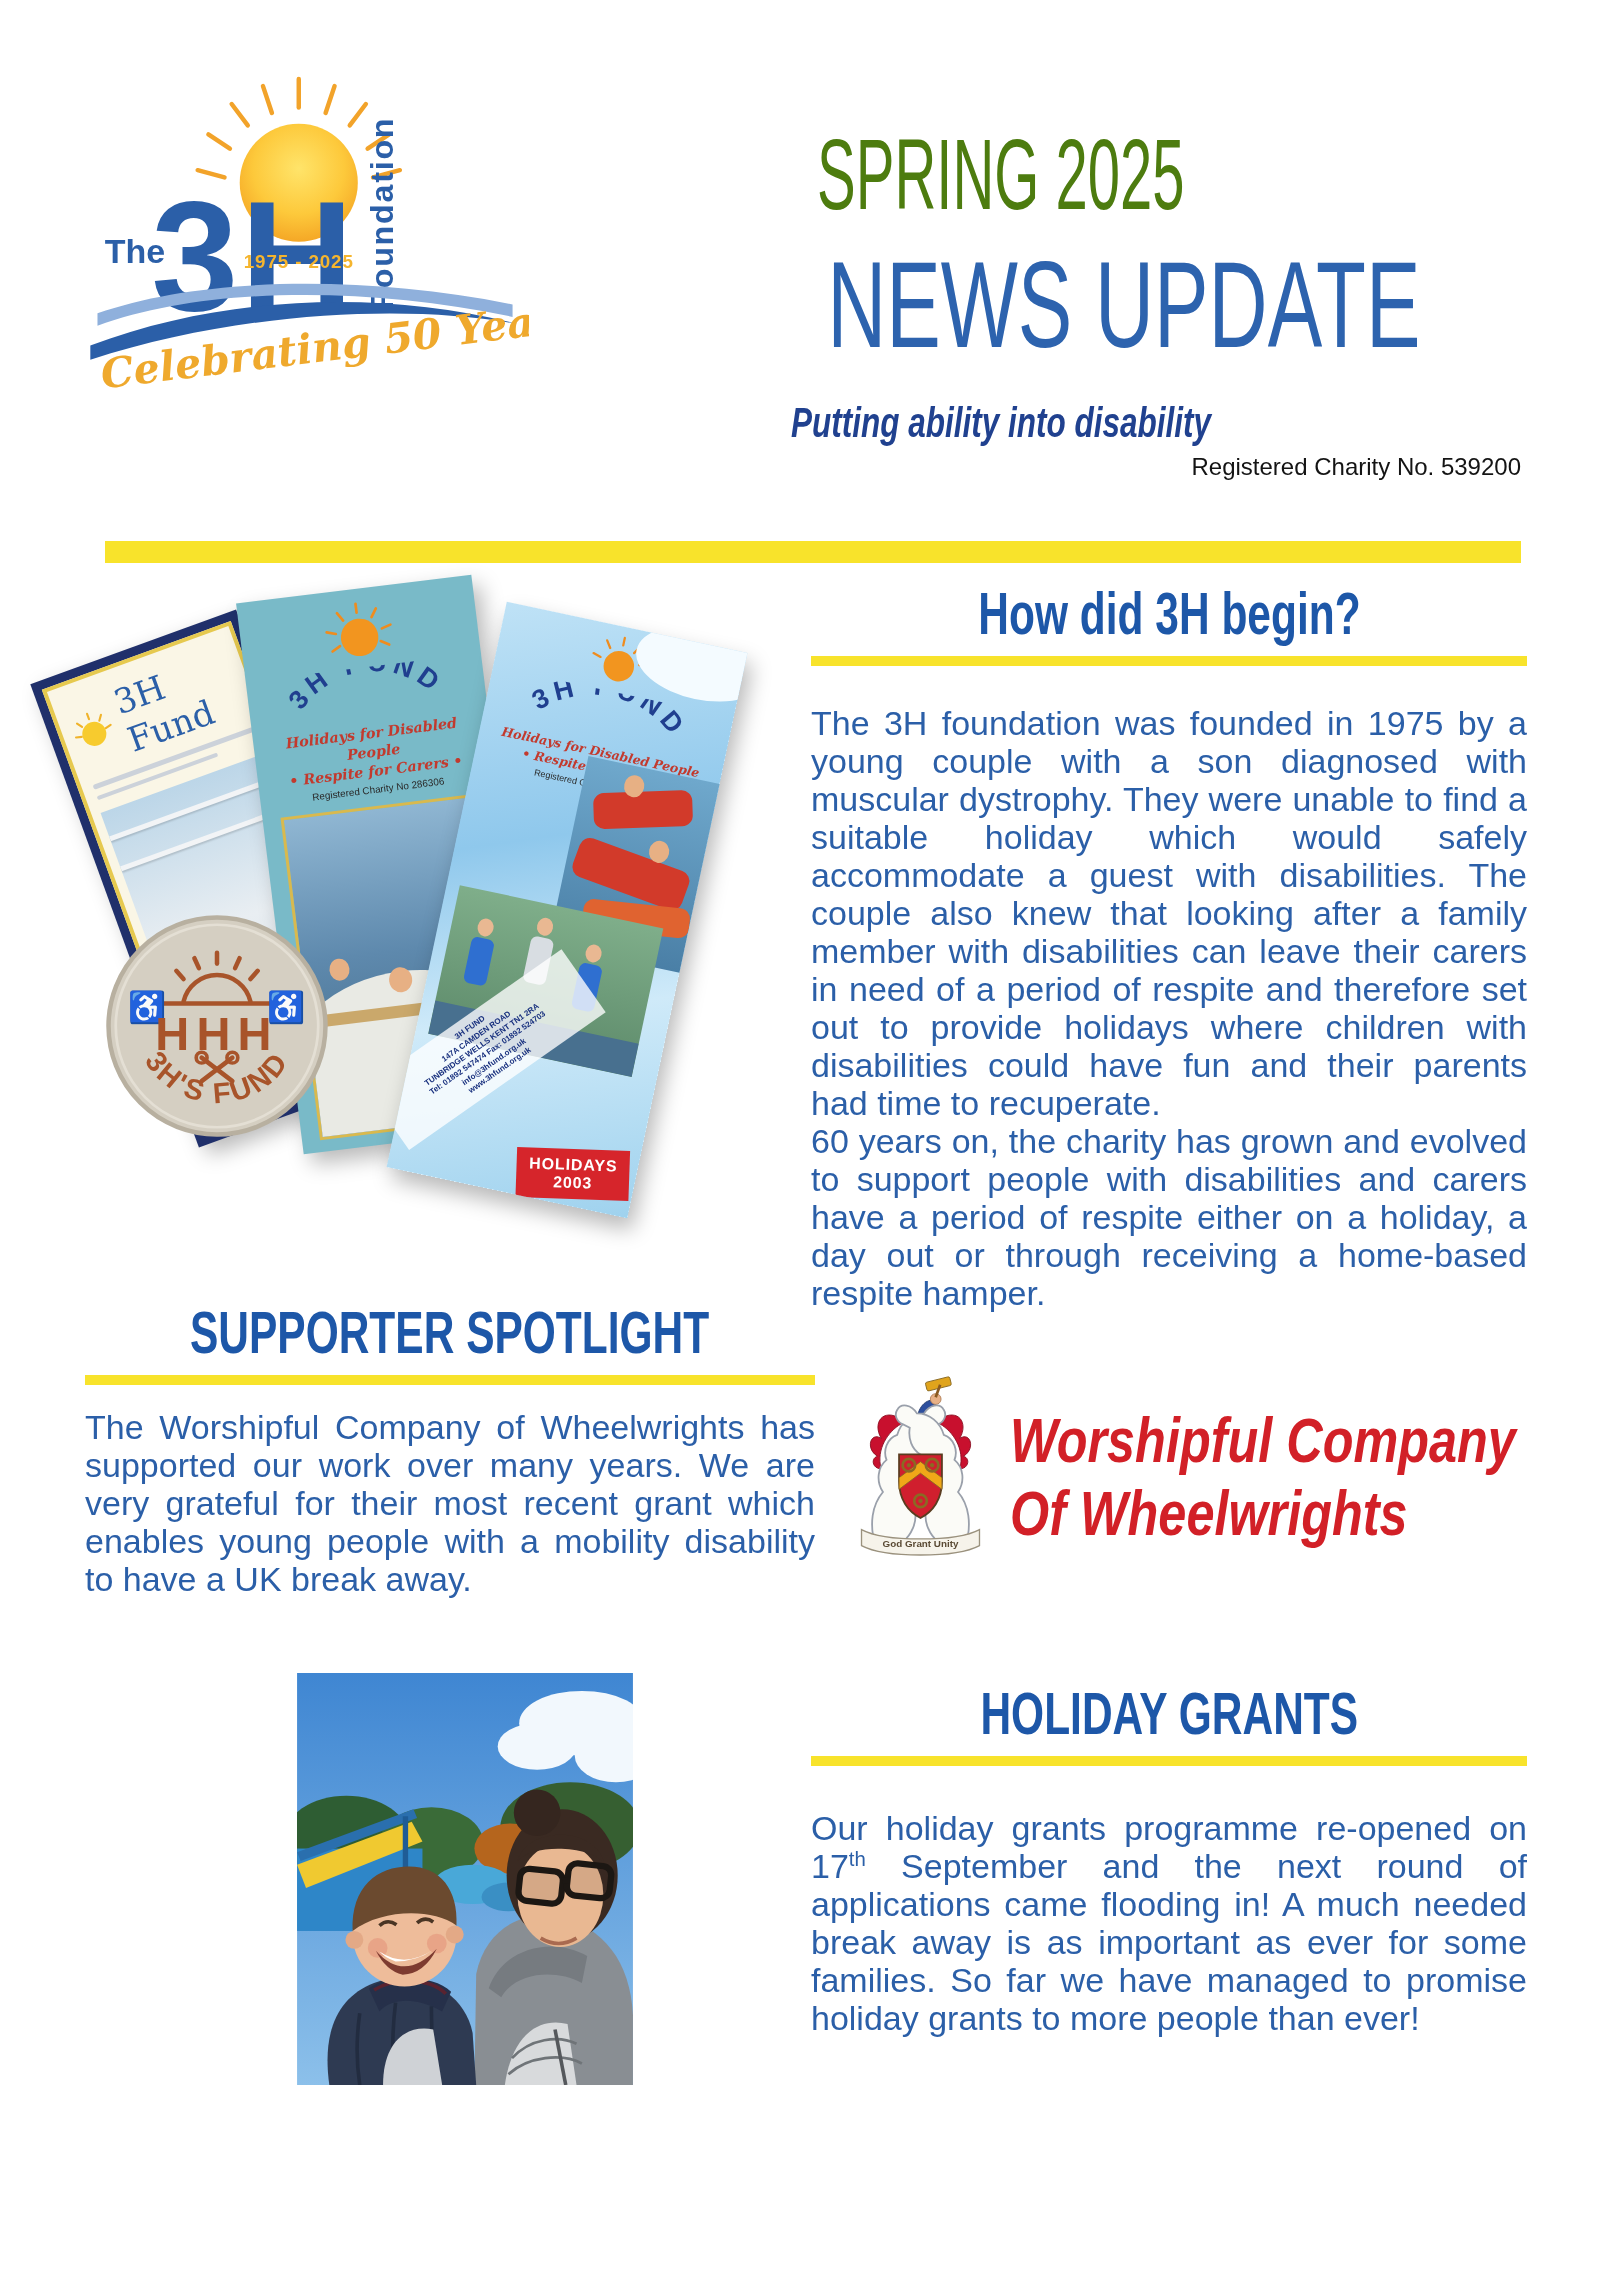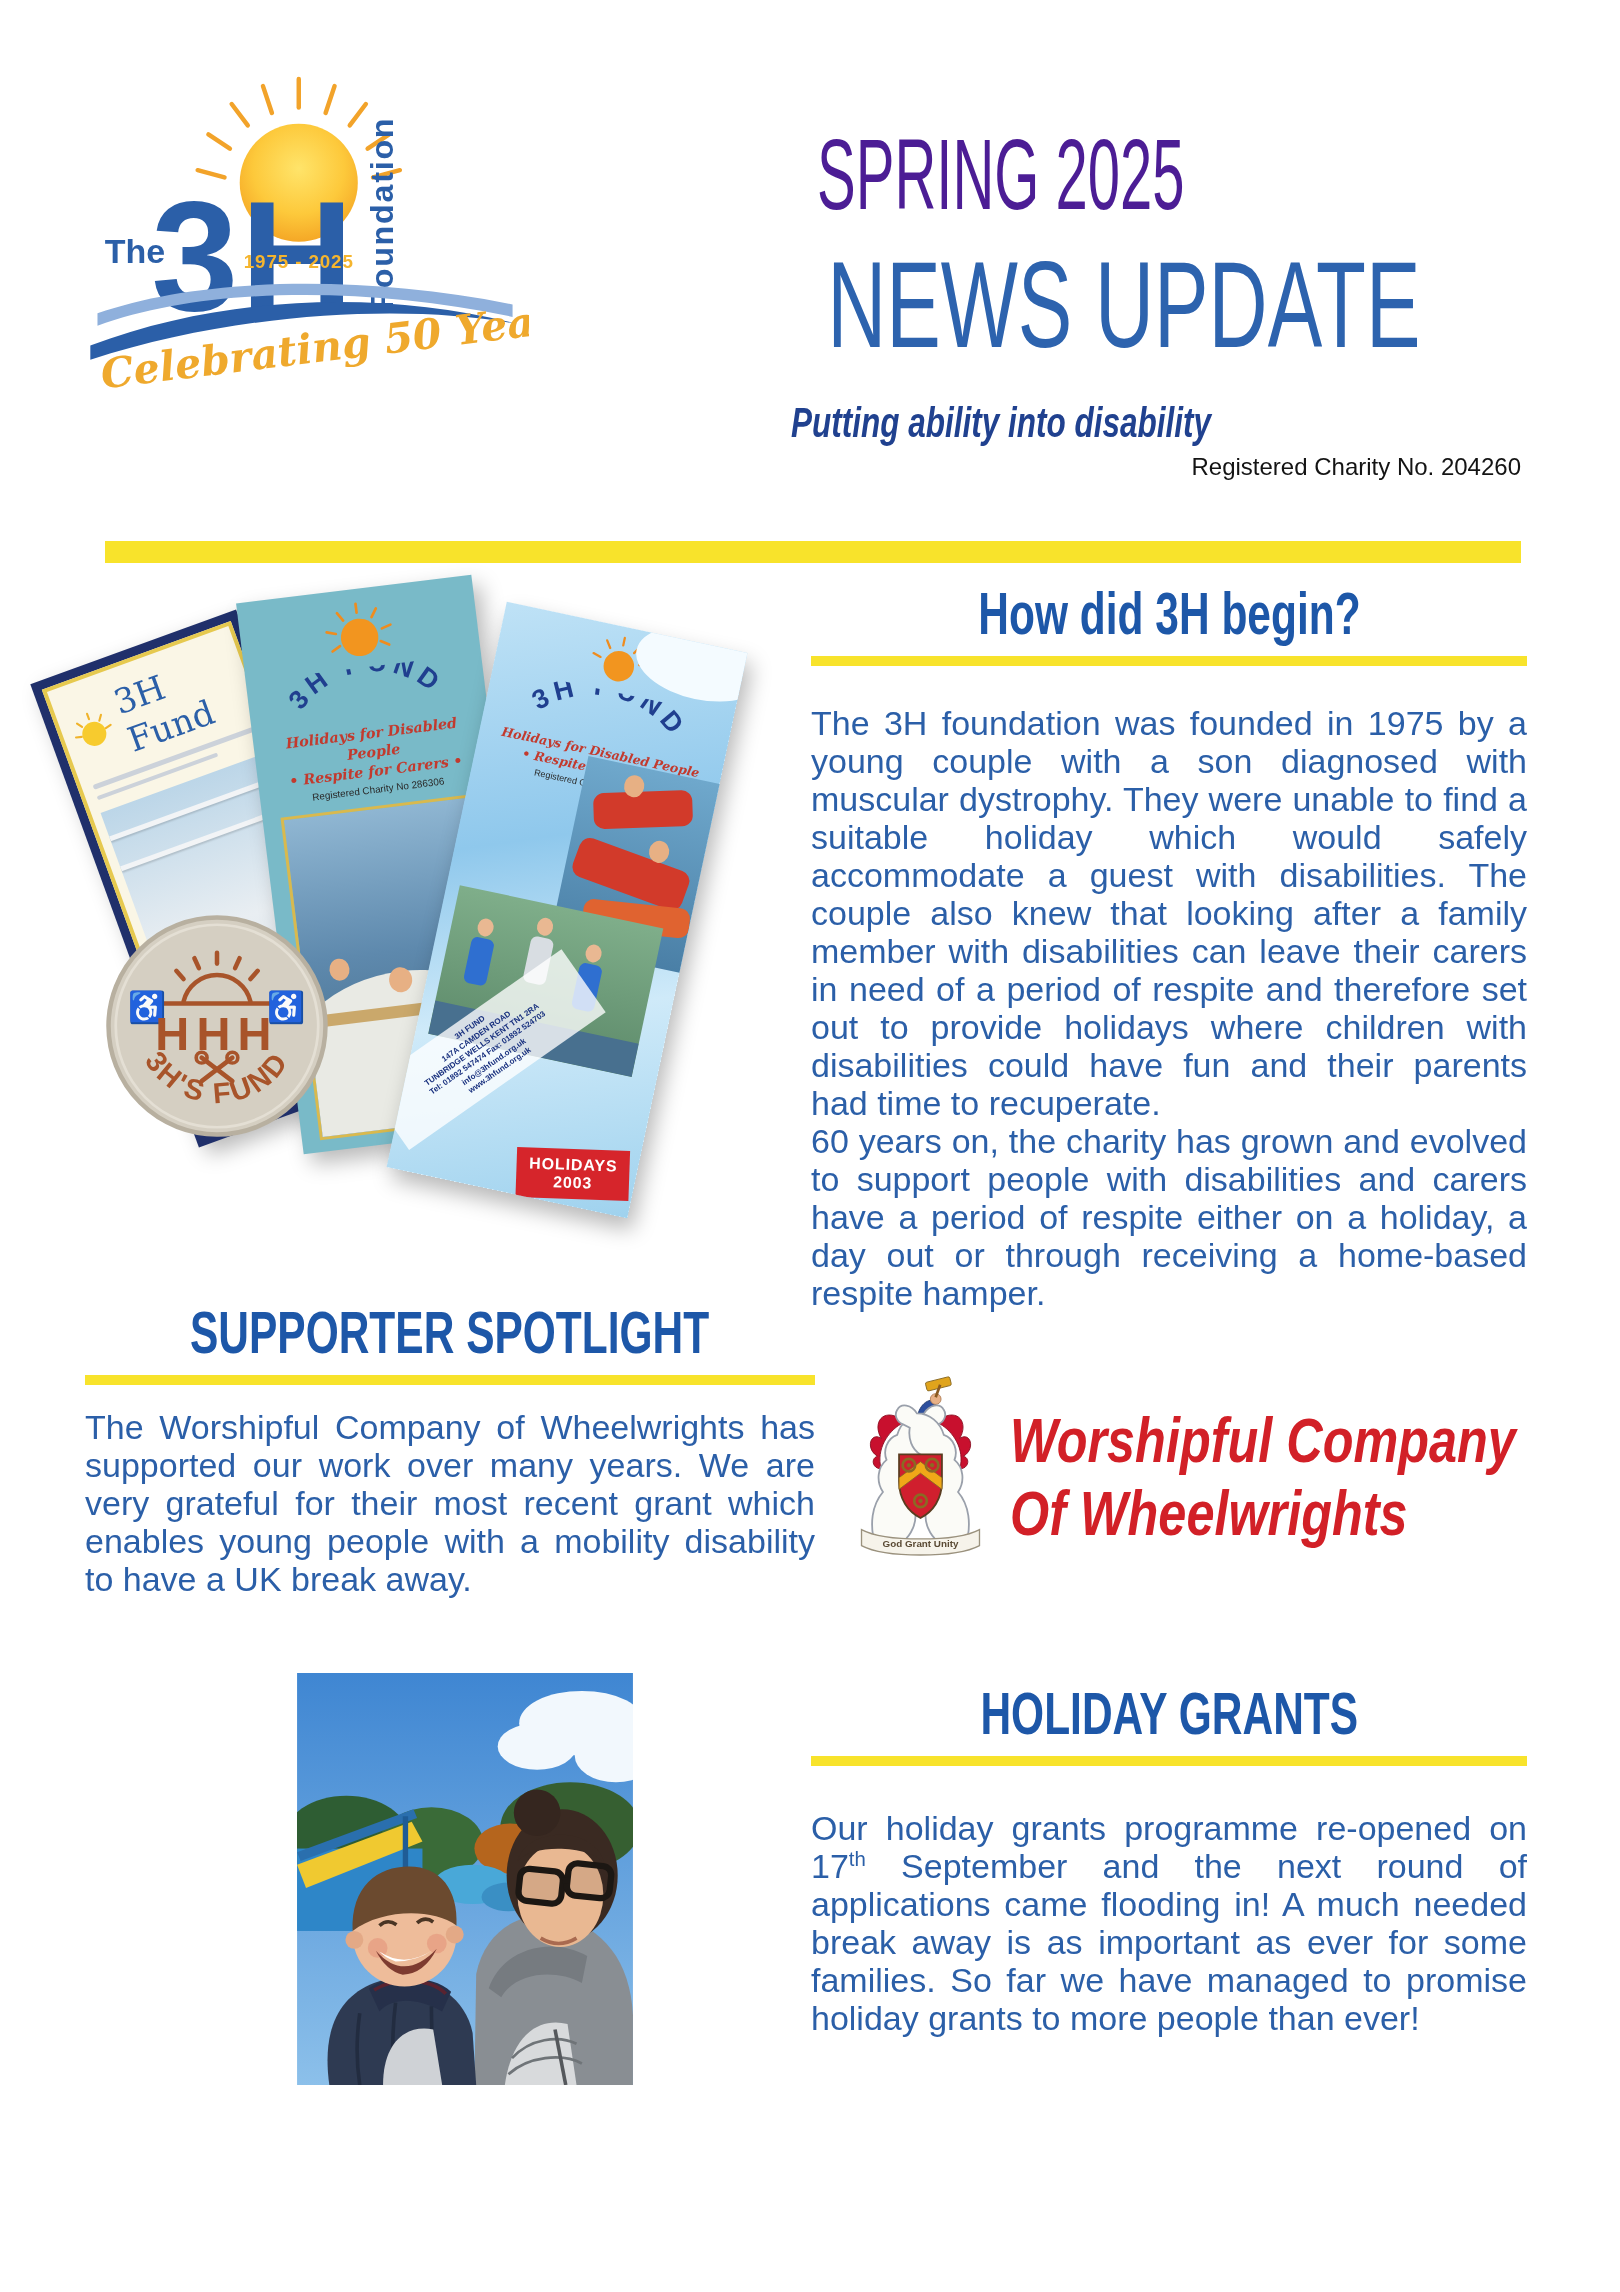--- a/index.html
+++ b/index.html
@@ -3,21 +3,21 @@
 <meta charset="utf-8">
 <style>
   html,body{margin:0;padding:0;background:#ffffff;}
   .page{position:relative;width:1620px;height:2293px;background:#fff;overflow:hidden;
         font-family:"Liberation Sans",sans-serif;}
   .scx{display:inline-block;transform:scaleX(var(--sx,.72));transform-origin:50% 50%;white-space:nowrap;}
   .ox0{transform-origin:0 50%;}
   
   .logo-svg{position:absolute;left:90px;top:70px;}
   .title-block{position:absolute;left:681px;top:124px;width:640px;text-align:center;}
-  .t-spring{font-size:100px;line-height:1;color:#4c1d95;}
+  .t-spring{font-size:100px;line-height:1;color:#4d7c0f;}
   .t-news{font-size:122px;line-height:1;color:#2d63ae;margin-top:19.7px;}
   .t-tag{font-size:42px;line-height:1;color:#20418f;font-weight:bold;font-style:italic;margin-top:36px;}
   .charity-no{position:absolute;left:716px;right:99px;top:453px;text-align:right;
               font-size:24px;color:#141414;}
   .bar-top{position:absolute;left:105px;top:541px;width:1416px;height:21.5px;background:#f8e32b;}
   
   .col{position:absolute;}
   .col-r{left:811px;width:716px;}
   .col-l{left:85px;width:730px;}
   h2{margin:0;text-align:center;color:#1d57a8;font-weight:bold;font-size:59px;line-height:1.04;}
@@ -109,21 +109,21 @@
     <path d="M0,308 C152,250 332,246 478,284 C362,262 172,268 0,324 Z" fill="#2b5fa8"></path>
     <text transform="rotate(-7 14 356)" x="14" y="356" font-size="46" font-weight="bold" font-style="italic" font-family="'DejaVu Serif',serif" fill="#efa92d">Celebrating 50 Years!</text>
   </svg>
 
   <div class="title-block">
     <div class="t-spring"><span class="scx" style="--sx:.58">SPRING 2025</span></div>
     <div class="t-news"><span class="scx" style="--sx:.67">NEWS UPDATE</span></div>
     <div class="t-tag"><span class="scx" style="--sx:.75">Putting ability into disability</span></div>
   </div>
 
-  <div class="charity-no">Registered Charity No. 204260</div>
+  <div class="charity-no">Registered Charity No. 539200</div>
 
   <div class="bar-top"></div>
 
   <div class="collage">
 
     <div class="broch bA">
       <div class="bA-in">
         <div class="bA-head">
           <svg width="52" height="52" viewBox="0 0 60 60">
             <g stroke="#f0b32a" stroke-width="3" stroke-linecap="round">

